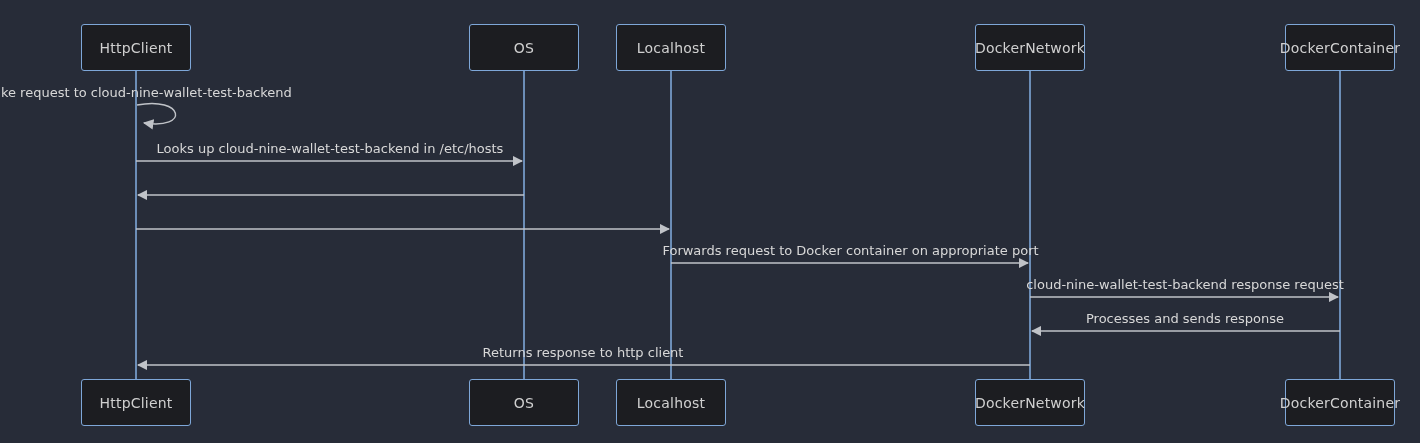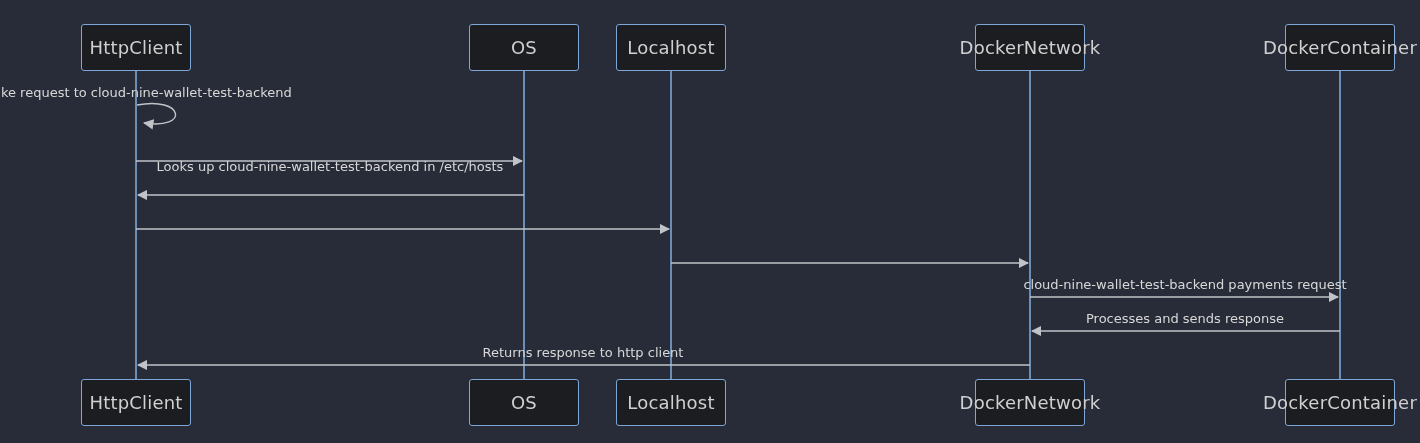--- a/index.html
+++ b/index.html
@@ -20,21 +20,21 @@
   }
   .actor-box {
     position: absolute;
     box-sizing: border-box;
     width: 110px;
     height: 47px;
     border-radius: 3px;
     display: flex;
     align-items: center;
     justify-content: center;
-    font-size: 18px;
+    font-size: 14px;
     letter-spacing: 0.2px;
   }
   .msg-label {
     position: absolute;
     transform: translateX(-50%);
     white-space: nowrap;
     font-size: 13px;
     line-height: 16px;
   }
 </style>
@@ -86,17 +86,18 @@
     <div class="actor-box" style="left: 975px; top: 379px; background: rgb(28, 29, 33); border: 1px solid rgb(126, 167, 216); color: rgb(208, 208, 208);">
       <span>DockerNetwork</span>
     </div>
     <div class="actor-box" style="left: 1285px; top: 24px; background: rgb(28, 29, 33); border: 1px solid rgb(126, 167, 216); color: rgb(208, 208, 208);">
       <span>DockerContainer</span>
     </div>
     <div class="actor-box" style="left: 1285px; top: 379px; background: rgb(28, 29, 33); border: 1px solid rgb(126, 167, 216); color: rgb(208, 208, 208);">
       <span>DockerContainer</span>
     </div>
     <div class="msg-label" style="color: rgb(216, 216, 216); left: 136px; top: 85px;">make request to cloud-nine-wallet-test-backend</div>
-    <div class="msg-label" style="color: rgb(216, 216, 216); left: 330px; top: 141px; margin-top: 18px;">Looks up cloud-nine-wallet-test-backend in /etc/hosts</div>
-    <div class="msg-label" style="color: rgb(216, 216, 216); left: 1185px; top: 277px;">cloud-nine-wallet-test-backend payments request</div>
+    <div class="msg-label" style="color: rgb(216, 216, 216); left: 330px; top: 141px;">Looks up cloud-nine-wallet-test-backend in /etc/hosts</div>
+    <div class="msg-label" style="color: rgb(216, 216, 216); left: 850.5px; top: 243px;">Forwards request to Docker container on appropriate port</div>
+    <div class="msg-label" style="color: rgb(216, 216, 216); left: 1185px; top: 277px;">cloud-nine-wallet-test-backend response request</div>
     <div class="msg-label" style="color: rgb(216, 216, 216); left: 583px; top: 345px;">Returns response to http client</div>
     <div class="msg-label" style="color: rgb(216, 216, 216); left: 1185px; top: 311px;">Processes and sends response</div>
   </div>
 
 </body></html>

